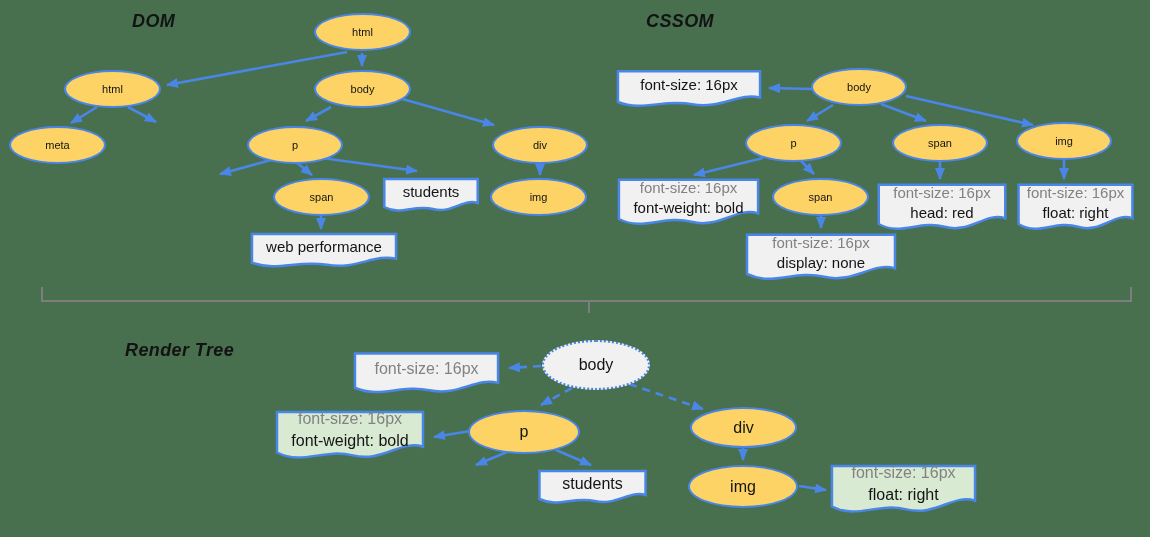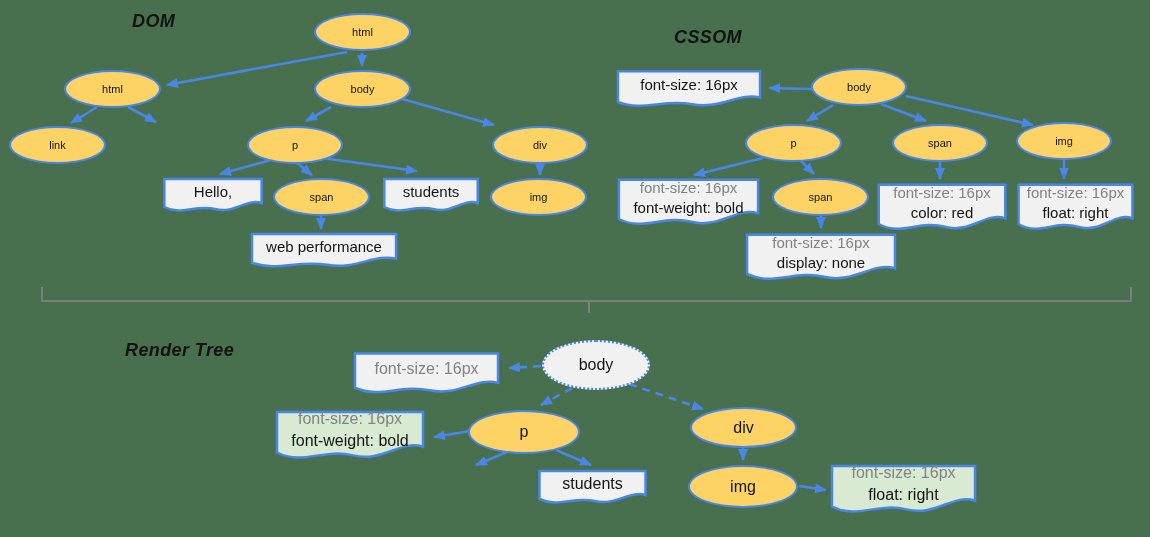--- a/index.html
+++ b/index.html
@@ -89,61 +89,53 @@
   <div class="node" style="left:314px;top:13px;width:97px;height:38px;">
       <span>html</span>
     </div>
   <div class="node" style="left:64px;top:70px;width:97px;height:38px;">
       <span>html</span>
     </div>
   <div class="node" style="left:314px;top:70px;width:97px;height:38px;">
       <span>body</span>
     </div>
   <div class="node" style="left:9px;top:126px;width:97px;height:38px;">
-      <span>link</span>
+      <span>meta</span>
     </div>
   <div class="node" style="left:247px;top:126px;width:96px;height:38px;">
       <span>p</span>
     </div>
   <div class="node" style="left:492px;top:126px;width:96px;height:38px;">
       <span>div</span>
     </div>
   <div class="node" style="left:273px;top:178px;width:97px;height:38px;">
       <span>span</span>
     </div>
   <div class="node" style="left:490px;top:178px;width:97px;height:38px;">
       <span>img</span>
     </div>
 
-  <div class="doc" style="left:163px;top:177px;width:100px;height:40px;">
-    <svg viewBox="0 0 150 40" preserveAspectRatio="none">
-        <path class="docpath" d="M2,2 L148,2 L148,26 C126,21 108,37 78,32 C48,27 28,39 2,30 Z"></path>
-      </svg>
-    <div class="doc-text">
-        <span>Hello,</span>
-      </div>
-  </div>
   <div class="doc" style="left:383px;top:177px;width:96px;height:40px;">
     <svg viewBox="0 0 150 40" preserveAspectRatio="none">
         <path class="docpath" d="M2,2 L148,2 L148,26 C126,21 108,37 78,32 C48,27 28,39 2,30 Z"></path>
       </svg>
     <div class="doc-text">
         <span>students</span>
       </div>
   </div>
   <div class="doc" style="left:250px;top:232px;width:148px;height:41px;">
     <svg viewBox="0 0 150 40" preserveAspectRatio="none">
         <path class="docpath" d="M2,2 L148,2 L148,26 C126,21 108,37 78,32 C48,27 28,39 2,30 Z"></path>
       </svg>
     <div class="doc-text">
         <span>web performance</span>
       </div>
   </div>
 
-  <div class="title" style="left:646px;top:27px;margin-left:28px;">CSSOM</div>
+  <div class="title" style="left:646px;top:11px;">CSSOM</div>
 
   <div class="doc" style="left:616px;top:69px;width:146px;height:44px;">
     <svg viewBox="0 0 150 40" preserveAspectRatio="none">
         <path class="docpath" d="M2,2 L148,2 L148,26 C126,21 108,37 78,32 C48,27 28,39 2,30 Z"></path>
       </svg>
     <div class="doc-text">
         <span>font-size: 16px</span>
       </div>
   </div>
 
@@ -180,21 +172,21 @@
         <span class="gray">font-size: 16px</span>
         <span>display: none</span>
       </div>
   </div>
   <div class="doc" style="left:877px;top:182px;width:130px;height:56px;">
     <svg viewBox="0 0 150 40" preserveAspectRatio="none">
         <path class="docpath" d="M2,2 L148,2 L148,26 C126,21 108,37 78,32 C48,27 28,39 2,30 Z"></path>
       </svg>
     <div class="doc-text">
         <span class="gray">font-size: 16px</span>
-        <span>color: red</span>
+        <span>head: red</span>
       </div>
   </div>
   <div class="doc" style="left:1017px;top:182px;width:117px;height:56px;">
     <svg viewBox="0 0 150 40" preserveAspectRatio="none">
         <path class="docpath" d="M2,2 L148,2 L148,26 C126,21 108,37 78,32 C48,27 28,39 2,30 Z"></path>
       </svg>
     <div class="doc-text">
         <span class="gray">font-size: 16px</span>
         <span>float: right</span>
       </div>

